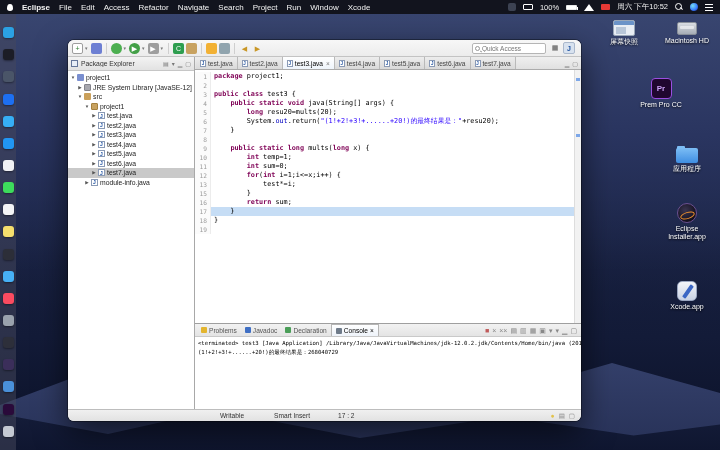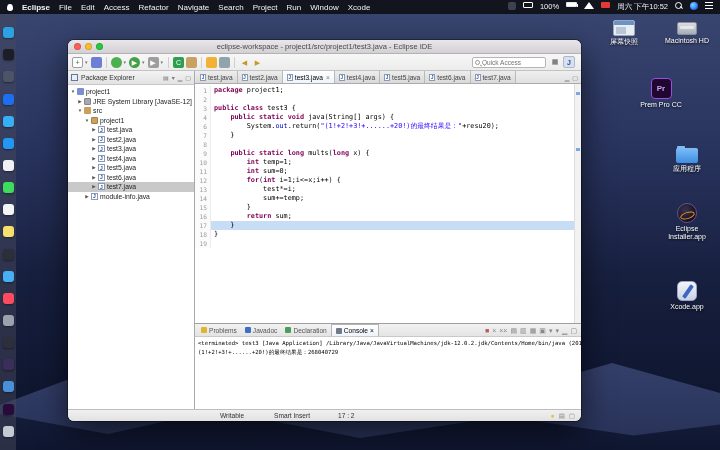--- a/index.html
+++ b/index.html
@@ -8,21 +8,21 @@
   .stage{position:absolute;inset:0;overflow:hidden}
   
   .desktop-bg{position:absolute;inset:0;background:linear-gradient(180deg,#3a4771 0%,#2a3560 30%,#18214040 60%,#131b38 75%,#0b1127 100%),linear-gradient(#232e55,#101732)}
   .mountain1{position:absolute;left:0;right:0;bottom:0;height:150px;background:linear-gradient(180deg,#3d4a78,#273157);clip-path:polygon(0 70%,10% 52%,22% 74%,35% 38%,48% 66%,60% 26%,72% 60%,85% 42%,100% 62%,100% 100%,0 100%)}
   .mountain2{position:absolute;left:0;right:0;bottom:0;height:80px;background:linear-gradient(180deg,#1b2444,#0f1630);clip-path:polygon(0 55%,15% 80%,30% 50%,50% 85%,70% 58%,88% 82%,100% 68%,100% 100%,0 100%)}
   
   .menubar{position:absolute;top:0;left:0;right:0;height:14px;background:rgba(16,17,24,.94);display:flex;align-items:center;padding:0 7px;gap:9px;font-size:8px;color:#f2f2f2;z-index:50}
   .mb-apple{width:6px;height:7px;background:#fff;border-radius:50% 50% 46% 46%/62% 62% 40% 40%;flex:0 0 auto}
   .mb-item{white-space:nowrap}
   .mb-item.bold{font-weight:bold}
-  .mb-right{margin-left:auto;display:flex;align-items:flex-start;gap:7px}
+  .mb-right{margin-left:auto;display:flex;align-items:center;gap:7px}
   .mb-text{white-space:nowrap;font-size:7.5px}
   .mi{display:inline-block;flex:0 0 auto}
   .i-dot{width:8px;height:8px;border-radius:2px;background:#3c4252}
   .i-kbd{width:10px;height:6px;border:1px solid #fff;border-radius:1px}
   .i-batt{width:11px;height:5px;border:1px solid rgba(255,255,255,.9);border-radius:1px;position:relative;background:#fff;background-clip:content-box;padding:0}
   .i-batt::after{content:"";position:absolute;right:-2px;top:1px;width:1px;height:3px;background:#fff}
   .i-wifi{width:0;height:0;border-left:5px solid transparent;border-right:5px solid transparent;border-bottom:7px solid #fff;border-radius:50% 50% 0 0}
   .i-flag{width:9px;height:6px;background:#e53935;border-radius:1px}
   .i-search{position:relative;width:8px;height:8px}
   .i-search::before{content:"";position:absolute;left:0;top:0;width:5px;height:5px;border:1px solid #fff;border-radius:50%}
@@ -200,28 +200,20 @@
         <div class="ic-eclipse"></div>
         <div class="lbl">Eclipse Installer.app</div>
       </div>
       <div class="dicon" style="left: 664px; top: 281px;">
         <div class="ic-xcode"></div>
         <div class="lbl">Xcode.app</div>
       </div>
     </div>
 
   <div class="window">
-    <div class="titlebar">
-      <span class="title">eclipse-workspace - project1/src/project1/test3.java - Eclipse IDE</span>
-      <span class="lights">
-        <span class="light" style="background:#ff5f57"></span>
-        <span class="light" style="background:#febc2e"></span>
-        <span class="light" style="background:#28c840"></span>
-      </span>
-    </div>
 
     <div class="toolbar">
       <span style="display:flex;align-items:center;gap:2px">
           <span class="tb-icon bordered">+</span>
           <span class="tb-dd">▾</span>
           <span class="tb-icon" style="background: rgb(109, 127, 211);"></span>
           <span class="tb-sep"></span>
           <span class="tb-icon round" style="background: rgb(76, 175, 80);"></span>
           <span class="tb-dd">▾</span>
           <span class="tb-icon round" style="background: rgb(67, 160, 71);">▶</span>
@@ -377,20 +369,24 @@
               </div>
               <div class="cline">
                 <span class="lnum">3</span>
                 <span class="ctext"><span class="kw">public class</span><span> test3 {</span></span>
               </div>
               <div class="cline">
                 <span class="lnum">4</span>
                 <span class="ctext"><span>    </span><span class="kw">public static void</span><span> java(String[] args) {</span></span>
               </div>
               <div class="cline">
+                <span class="lnum">5</span>
+                <span class="ctext"><span>        </span><span class="kw">long</span><span> resu20=mults(20);</span></span>
+              </div>
+              <div class="cline">
                 <span class="lnum">6</span>
                 <span class="ctext"><span>        System.</span><span class="field">out</span><span>.return(</span><span class="str">"(1!+2!+3!+......+20!)的最终结果是："</span><span>+resu20);</span></span>
               </div>
               <div class="cline">
                 <span class="lnum">7</span>
                 <span class="ctext"><span>    }</span></span>
               </div>
               <div class="cline">
                 <span class="lnum">8</span>
                 <span class="ctext"></span>
@@ -407,24 +403,20 @@
                 <span class="lnum">11</span>
                 <span class="ctext"><span>        </span><span class="kw">int</span><span> sum=0;</span></span>
               </div>
               <div class="cline">
                 <span class="lnum">12</span>
                 <span class="ctext"><span>        </span><span class="kw">for</span><span>(</span><span class="kw">int</span><span> i=1;i&lt;=x;i++) {</span></span>
               </div>
               <div class="cline">
                 <span class="lnum">13</span>
                 <span class="ctext"><span>            test*=i;</span></span>
-              </div>
-              <div class="cline">
-                <span class="lnum">14</span>
-                <span class="ctext"><span>            sum+=temp;</span></span>
               </div>
               <div class="cline">
                 <span class="lnum">15</span>
                 <span class="ctext"><span>        }</span></span>
               </div>
               <div class="cline">
                 <span class="lnum">16</span>
                 <span class="ctext"><span>        </span><span class="kw">return</span><span> sum;</span></span>
               </div>
               <div class="cline current">

